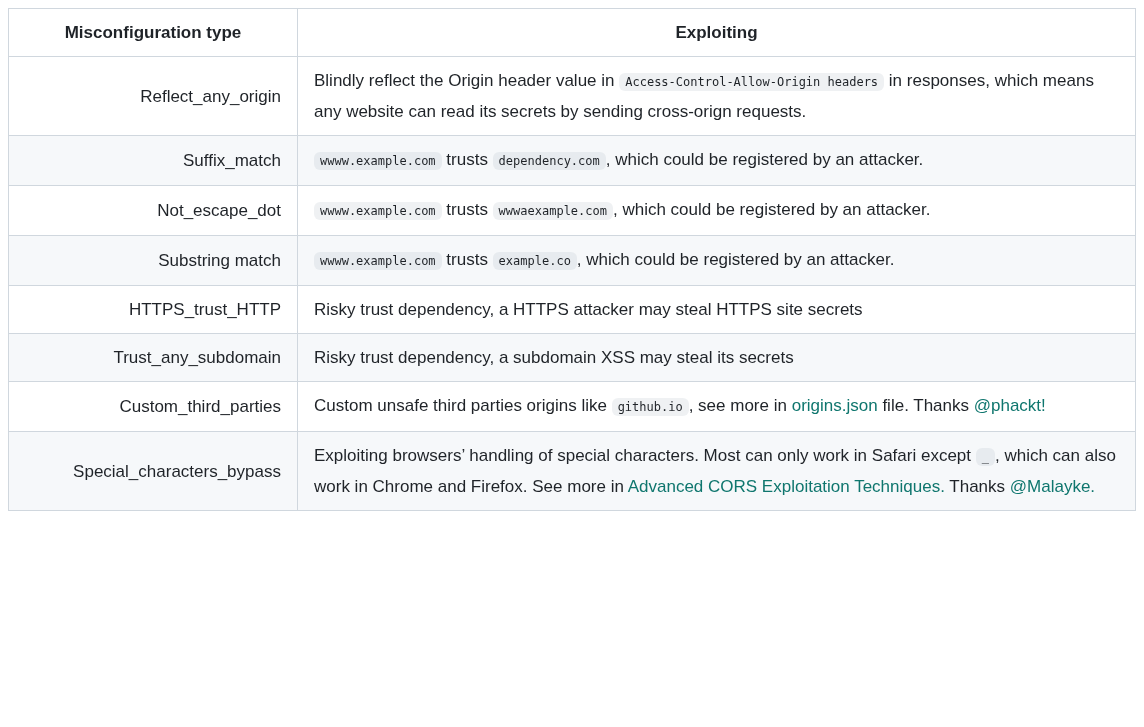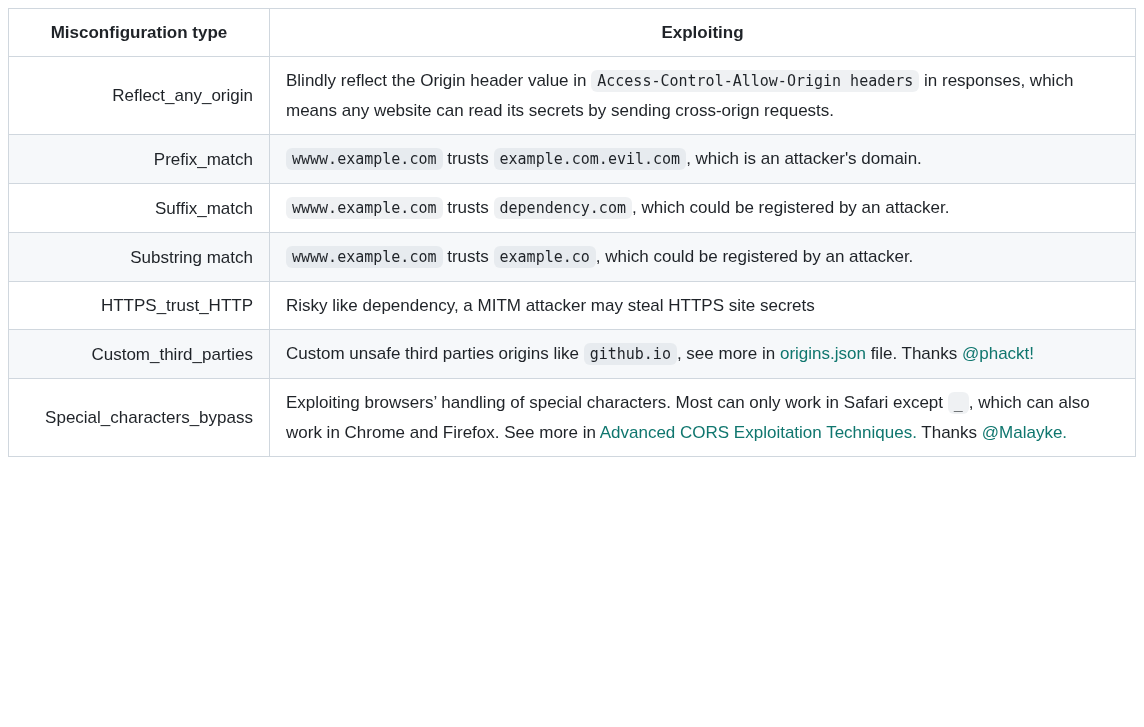--- a/index.html
+++ b/index.html
@@ -28,27 +28,27 @@
     border: 1px solid #d0d7de;
     padding: 9px 16px;
     vertical-align: middle;
     box-sizing: border-box;
   }
   table.md-table th {
     font-weight: bold;
     text-align: center;
     padding: 9px 16px;
   }
-  th.col-type, td.type-cell { width: 261px; }
+  th.col-type, td.type-cell { width: 289px; }
   td.type-cell { text-align: right; }
   tbody tr:nth-child(even) { background: #f6f8fa; }
   tbody tr:nth-child(odd)  { background: #ffffff; }
   code.code-span {
     font-family: "DejaVu Sans Mono", "Liberation Mono", monospace;
-    font-size: 15px;
+    font-size: 12px;
     background: rgba(175, 184, 193, 0.2);
     padding: 2px 6px;
     border-radius: 6px;
     white-space: nowrap;
   }
   a.md-link {
     color: #0f766e;
     text-decoration: none;
     cursor: pointer;
   }
@@ -63,42 +63,46 @@
         <th class="col-type">Misconfiguration type</th>
         <th class="col-desc">Exploiting</th>
       </tr>
     </thead>
     <tbody id="table-body">
   <tr>
     <td class="type-cell">Reflect_any_origin</td>
     <td class="desc-cell"><span>Blindly reflect the Origin header value in </span><code class="code-span">Access-Control-Allow-Origin headers</code><span> in responses, which means any website can read its secrets by sending cross-orign requests.</span></td>
   </tr>
 
-  <tr>
-    <td class="type-cell">Prefix_match</td>
-    <td class="desc-cell"><code class="code-span">wwww.example.com</code><span> trusts </span><code class="code-span">example.com.evil.com</code><span>, which is an attacker's domain.</span></td>
-  </tr>
 
   <tr>
     <td class="type-cell">Suffix_match</td>
     <td class="desc-cell"><code class="code-span">wwww.example.com</code><span> trusts </span><code class="code-span">dependency.com</code><span>, which could be registered by an attacker.</span></td>
   </tr>
 
+  <tr>
+    <td class="type-cell">Not_escape_dot</td>
+    <td class="desc-cell"><code class="code-span">wwww.example.com</code><span> trusts </span><code class="code-span">wwwaexample.com</code><span>, which could be registered by an attacker.</span></td>
+  </tr>
 
   <tr>
     <td class="type-cell">Substring match</td>
     <td class="desc-cell"><code class="code-span">wwww.example.com</code><span> trusts </span><code class="code-span">example.co</code><span>, which could be registered by an attacker.</span></td>
   </tr>
 
 
   <tr>
     <td class="type-cell">HTTPS_trust_HTTP</td>
-    <td class="desc-cell"><span>Risky like dependency, a MITM attacker may steal HTTPS site secrets</span></td>
+    <td class="desc-cell"><span>Risky trust dependency, a HTTPS attacker may steal HTTPS site secrets</span></td>
   </tr>
 
+  <tr>
+    <td class="type-cell">Trust_any_subdomain</td>
+    <td class="desc-cell"><span>Risky trust dependency, a subdomain XSS may steal its secrets</span></td>
+  </tr>
 
   <tr>
     <td class="type-cell">Custom_third_parties</td>
     <td class="desc-cell"><span>Custom unsafe third parties origins like </span><code class="code-span">github.io</code><span>, see more in </span><a class="md-link" href="#">origins.json</a><span> file. Thanks </span><a class="md-link" href="#">@phackt!</a></td>
   </tr>
 
   <tr>
     <td class="type-cell">Special_characters_bypass</td>
     <td class="desc-cell"><span>Exploiting browsers’ handling of special characters. Most can only work in Safari except </span><code class="code-span">_</code><span>, which can also work in Chrome and Firefox. See more in </span><a class="md-link" href="#">Advanced CORS Exploitation Techniques.</a><span> Thanks </span><a class="md-link" href="#">@Malayke.</a></td>
   </tr>

